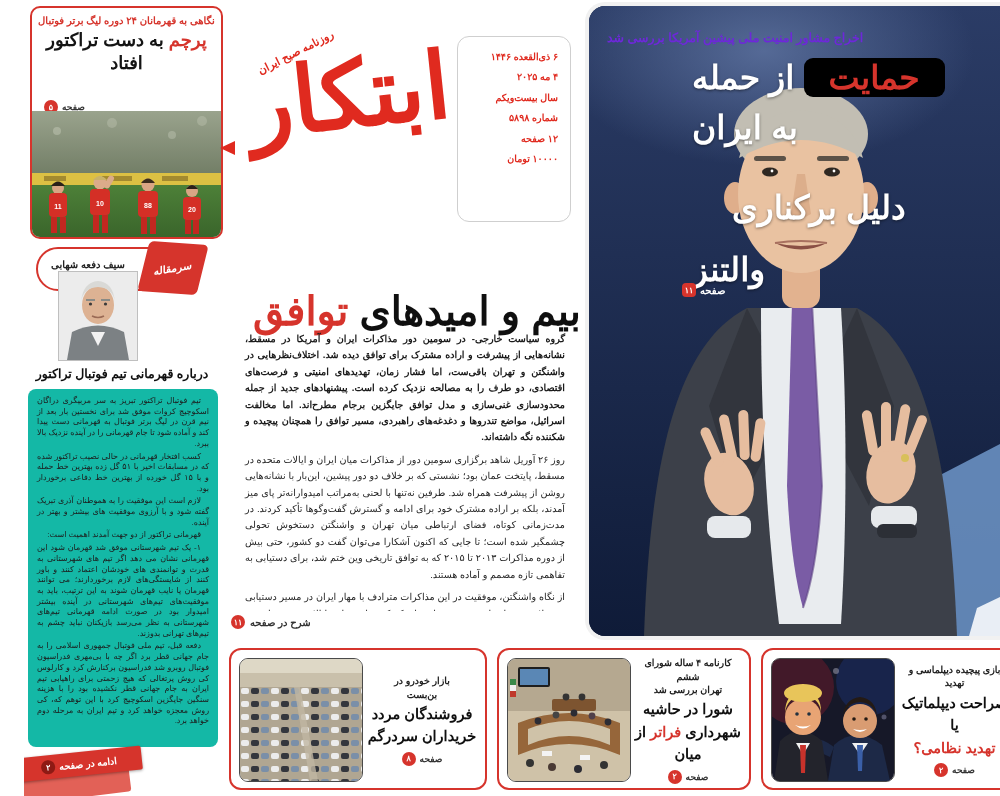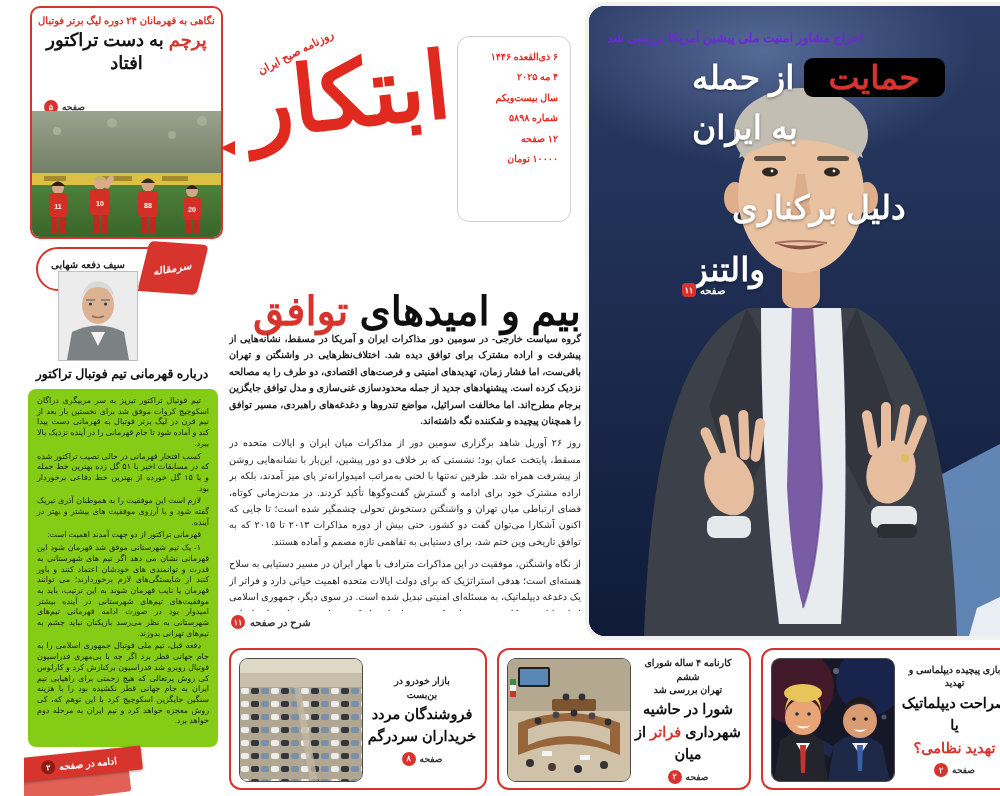--- a/index.html
+++ b/index.html
@@ -24,21 +24,21 @@
   .ed-name{position:absolute;left:16px;top:259px;width:96px;text-align:center;font-size:10px;
            font-weight:bold;color:#222;}
   .ed-tag{position:absolute;left:119px;top:243px;width:60px;height:50px;background:#d6342c;
           transform:skewX(-10deg) rotate(4deg);border-radius:5px;display:flex;align-items:center;
           justify-content:center;}
   .ed-tag span{color:#fff;font-size:10.5px;font-weight:bold;transform:rotate(-14deg);}
   .ed-photo{position:absolute;left:34px;top:271px;width:78px;height:88px;border:1px solid #bfbfbf;
             background:#ececec;overflow:hidden;}
   .ed-title{position:absolute;left:4px;top:366px;width:188px;text-align:center;font-size:12.5px;
             font-weight:800;color:#101010;}
-  .ed-body{position:absolute;left:4px;top:389px;width:172px;height:344px;background:#84cc16;
+  .ed-body{position:absolute;left:4px;top:389px;width:172px;height:344px;background:#14b8a6;
            border-radius:8px;padding:7px 9px;font-size:8px;line-height:10.7px;text-align:justify;
            color:#1c1c1c;overflow:hidden;}
   .ed-body p{margin:0 0 2px;text-indent:8px;}
   .ed-ribbon{position:absolute;left:-8px;top:752px;width:126px;height:24px;background:#d6342c;
              transform:rotate(-6deg);display:flex;align-items:center;justify-content:center;gap:4px;
              color:#fff;font-size:9.5px;font-weight:bold;border-radius:2px;z-index:3;
              box-shadow:0 1px 3px rgba(0,0,0,.35);}
   .ed-ribbon .badge{background:#8e1a14;}
   .ed-ribbon-behind{position:absolute;left:-4px;top:768px;width:110px;height:30px;background:#e26157;
                     transform:rotate(-7deg);z-index:2;border-radius:3px;}
@@ -50,21 +50,21 @@
   .datebox{position:absolute;left:433px;top:36px;width:114px;height:186px;border:1.5px solid #cfcfcf;
            border-radius:12px;background:#fff;padding:10px 12px 0 6px;box-sizing:border-box;
            color:#e02a1f;font-size:9.5px;font-weight:bold;text-align:right;line-height:2.15;}
   
   .lead-kicker{position:absolute;left:205px;top:237px;width:352px;text-align:center;color:#d6342c;
                font-size:13px;font-weight:800;}
   .lead-headline{position:absolute;left:205px;top:254px;width:352px;text-align:right;font-size:40px;
                  font-weight:800;color:#0f0f0f;line-height:1.3;margin-top:31px;}
   .lead-body{position:absolute;left:205px;top:331px;width:352px;height:280px;font-size:9.6px;
              line-height:16.4px;text-align:justify;color:#1b1b1b;overflow:hidden;}
-  .lead-body p{margin:0 0 6px;}
+  .lead-body p{margin:0 16px 6px;}
   .lead-body .lead{font-weight:700;}
   .lead-more{position:absolute;left:207px;top:615px;display:flex;align-items:center;gap:5px;
              font-size:10px;font-weight:bold;color:#333;}
   
   .photo-card{position:absolute;left:565px;top:6px;width:430px;height:630px;border-radius:16px;
               overflow:hidden;box-shadow:0 0 0 4px #f1f1f1;background:#16223f;}
   .ph-kicker{position:absolute;left:565px;top:30px;width:412px;text-align:left;padding-left:18px;
              box-sizing:border-box;color:#6d28d9;font-size:12.5px;font-weight:bold;direction:rtl;}
   .ph-line{position:absolute;width:300px;text-align:left;color:#fff;font-size:33px;font-weight:800;
            text-shadow:0 1px 3px rgba(0,0,0,.45);direction:rtl;}

